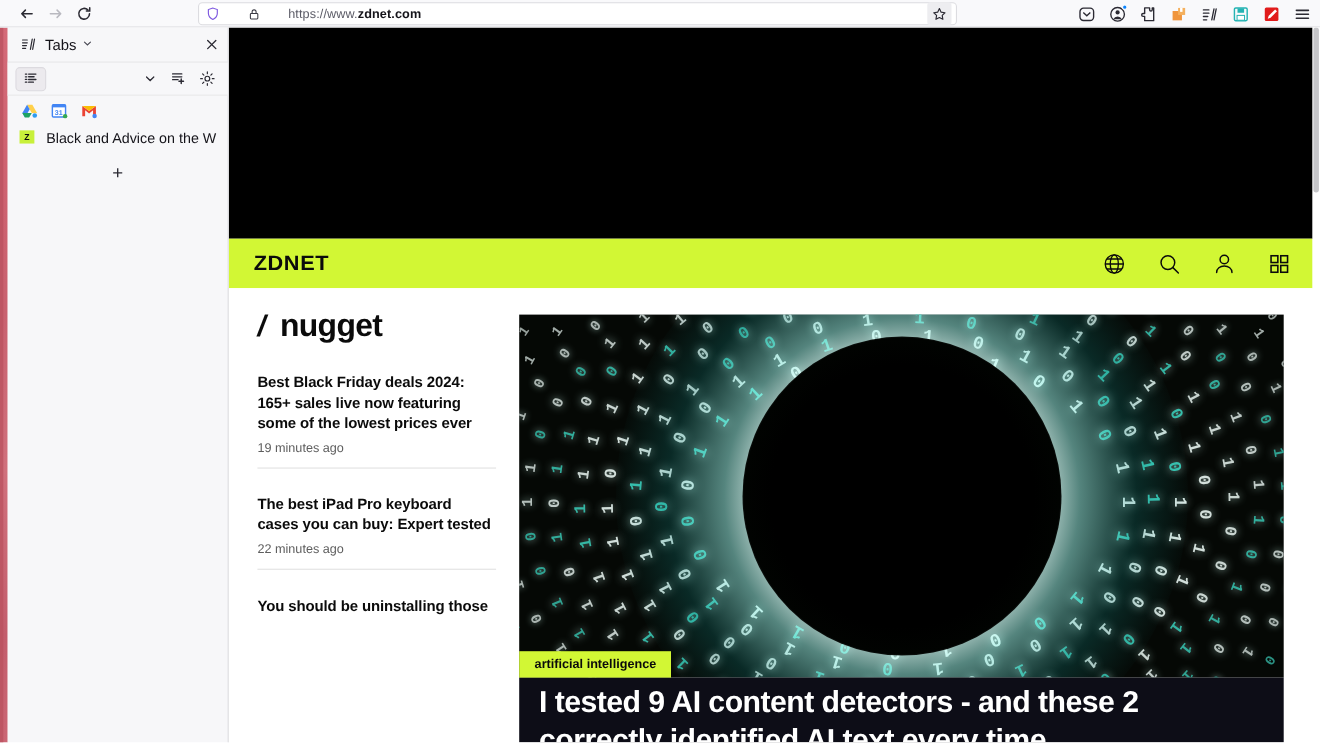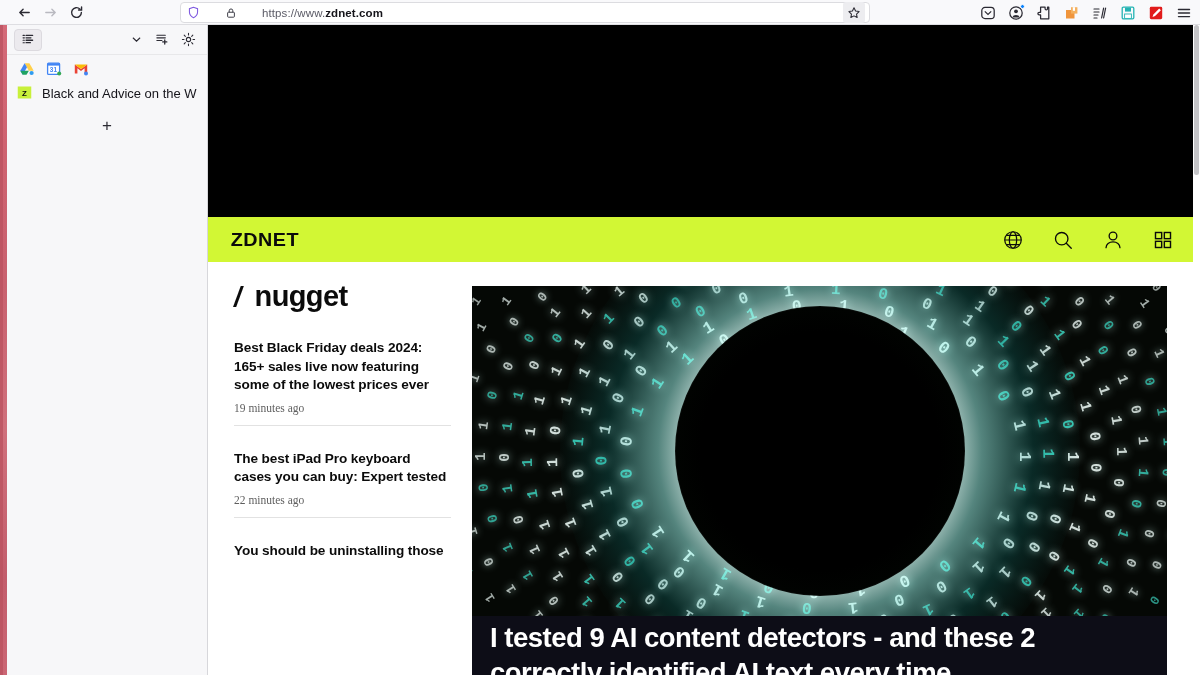--- a/index.html
+++ b/index.html
@@ -121,21 +121,21 @@
   .today-head { display: flex; align-items: baseline; gap: 13px; margin-bottom: 26px; }
   .today-slash { font-size: 27px; font-weight: 800; font-style: italic; color: #0b0b0b; }
   .today-word { font-size: 29px; font-weight: 700; color: #0b0b0b; letter-spacing: -.6px; }
 
   .art { padding-bottom: 11px; border-bottom: 1px solid #e2e2e2; margin-bottom: 24px; }
   .art:last-child { border-bottom: none; }
   .art-title {
     font-size: 13.6px; line-height: 18.5px; font-weight: 700; color: #0b0b0b;
     letter-spacing: -.1px;
   }
-  .art-time { font-size: 11.5px; color: #5e5e5e; margin-top: 7px; font-family: Liberation Serif, serif; }
+  .art-time { font-size: 11.5px; color: #5e5e5e; margin-top: 7px; }
 
   
   .hero { position: absolute; left: 264px; top: 237px; width: 721px; height: 413px; background: #ffffff; }
   .hero-img {
     position: absolute; left: 0; top: 24px; width: 695px; height: 330px;
     background: #050805; overflow: hidden;
   }
   .hero-hole {
     position: absolute; left: 50%; top: 50%; transform: translate(-50%,-50%);
     width: 290px; height: 290px; border-radius: 50%;
@@ -279,20 +279,39 @@
       </div>
       <div class="tb-icon">
         <svg width="16" height="16" viewBox="0 0 16 16" fill="none" stroke="#2b2a33" stroke-width="1.45" stroke-linecap="round">
             <path d="M2.5 4.4h11M2.5 8h11M2.5 11.6h11"></path>
           </svg>
       </div>
     </div>
   </div>
 
   <div class="sidebar">
+    <div class="sb-header">
+      <span style="display:flex;color:#2b2a33">
+        <svg width="15" height="15" viewBox="0 0 16 16" fill="none" stroke="currentColor" stroke-width="1.15" stroke-linecap="round">
+            <path d="M1.6 3.6h4.6M1.6 6.3h4.6M1.6 9h3.8M1.6 11.7h3"></path>
+            <path d="M11 2.8 9.2 12.6M13.2 2.8 11.4 12.6"></path>
+          </svg>
+      </span>
+      <span class="sb-title">Tabs</span>
+      <span class="sb-chevron">
+        <svg width="9" height="9" viewBox="0 0 10 10" fill="none" stroke="#4a4a55" stroke-width="1.2" stroke-linecap="round">
+            <path d="M2 3.7 5 6.6l3-2.9"></path>
+          </svg>
+      </span>
+      <span class="sb-close">
+        <svg width="13" height="13" viewBox="0 0 14 14" fill="none" stroke="#2b2a33" stroke-width="1.3" stroke-linecap="round">
+            <path d="M3 3l8 8M11 3l-8 8"></path>
+          </svg>
+      </span>
+    </div>
 
     <div class="sb-toolrow">
       <div class="sb-tool-sel">
         <svg width="15" height="15" viewBox="0 0 16 16" fill="none" stroke="#2b2a33" stroke-width="1.2" stroke-linecap="round">
           <path d="M2.2 3.6h1.4M2.2 6.2h1.4M2.2 8.8h1.4M2.2 11.4h1.4"></path>
           <path d="M5.4 3.6h7M5.4 6.2h5.2M5.4 8.8h7M5.4 11.4h4.6" stroke-width="1.35"></path>
         </svg>
       </div>
       <div class="sb-spacer"></div>
       <div class="sb-tool">
@@ -411,20 +430,21 @@
       </div>
     </div>
 
     <div class="hero">
       <div class="hero-img">
         <div class="bits" id="bits"><span style="left: 546.3px; top: 165px; font-size: 17px; opacity: 1; color: rgb(242, 255, 251); transform: rotate(90deg); text-shadow: rgba(210, 255, 245, 0.9) 0px 0px 10px;">1</span><span style="left: 540.9px; top: 196px; font-size: 17px; opacity: 1; color: rgb(63, 217, 196); transform: rotate(103deg); text-shadow: rgba(210, 255, 245, 0.9) 0px 0px 10px;">1</span><span style="left: 525.2px; top: 225.3px; font-size: 17px; opacity: 1; color: rgb(242, 255, 251); transform: rotate(117deg); text-shadow: rgba(210, 255, 245, 0.9) 0px 0px 10px;">1</span><span style="left: 499.8px; top: 251.4px; font-size: 17px; opacity: 1; color: rgb(63, 217, 196); transform: rotate(130deg); text-shadow: rgba(210, 255, 245, 0.9) 0px 0px 10px;">1</span><span style="left: 466.2px; top: 272.8px; font-size: 17px; opacity: 1; color: rgb(63, 217, 196); transform: rotate(143deg); text-shadow: rgba(210, 255, 245, 0.9) 0px 0px 10px;">0</span><span style="left: 426.2px; top: 288.4px; font-size: 17px; opacity: 1; color: rgb(242, 255, 251); transform: rotate(157deg); text-shadow: rgba(210, 255, 245, 0.9) 0px 0px 10px;">0</span><span style="left: 382px; top: 297.4px; font-size: 17px; opacity: 1; color: rgb(242, 255, 251); transform: rotate(170deg); text-shadow: rgba(210, 255, 245, 0.9) 0px 0px 10px;">1</span><span style="left: 335.9px; top: 299.2px; font-size: 17px; opacity: 1; color: rgb(242, 255, 251); transform: rotate(183deg); text-shadow: rgba(210, 255, 245, 0.9) 0px 0px 10px;">0</span><span style="left: 290.5px; top: 293.8px; font-size: 17px; opacity: 1; color: rgb(63, 217, 196); transform: rotate(197deg); text-shadow: rgba(210, 255, 245, 0.9) 0px 0px 10px;">0</span><span style="left: 248.1px; top: 281.4px; font-size: 17px; opacity: 1; color: rgb(63, 217, 196); transform: rotate(210deg); text-shadow: rgba(210, 255, 245, 0.9) 0px 0px 10px;">1</span><span style="left: 211.1px; top: 262.8px; font-size: 17px; opacity: 1; color: rgb(242, 255, 251); transform: rotate(223deg); text-shadow: rgba(210, 255, 245, 0.9) 0px 0px 10px;">1</span><span style="left: 181.4px; top: 238.9px; font-size: 17px; opacity: 1; color: rgb(242, 255, 251); transform: rotate(237deg); text-shadow: rgba(210, 255, 245, 0.9) 0px 0px 10px;">1</span><span style="left: 160.7px; top: 211px; font-size: 17px; opacity: 1; color: rgb(63, 217, 196); transform: rotate(250deg); text-shadow: rgba(210, 255, 245, 0.9) 0px 0px 10px;">0</span><span style="left: 150px; top: 180.6px; font-size: 17px; opacity: 1; color: rgb(63, 217, 196); transform: rotate(263deg); text-shadow: rgba(210, 255, 245, 0.9) 0px 0px 10px;">0</span><span style="left: 150px; top: 149.4px; font-size: 17px; opacity: 1; color: rgb(242, 255, 251); transform: rotate(277deg); text-shadow: rgba(210, 255, 245, 0.9) 0px 0px 10px;">0</span><span style="left: 160.7px; top: 119px; font-size: 17px; opacity: 1; color: rgb(63, 217, 196); transform: rotate(290deg); text-shadow: rgba(210, 255, 245, 0.9) 0px 0px 10px;">1</span><span style="left: 181.4px; top: 91.1px; font-size: 17px; opacity: 1; color: rgb(63, 217, 196); transform: rotate(303deg); text-shadow: rgba(210, 255, 245, 0.9) 0px 0px 10px;">1</span><span style="left: 211.1px; top: 67.2px; font-size: 17px; opacity: 1; color: rgb(63, 217, 196); transform: rotate(317deg); text-shadow: rgba(210, 255, 245, 0.9) 0px 0px 10px;">1</span><span style="left: 248.1px; top: 48.6px; font-size: 17px; opacity: 1; color: rgb(242, 255, 251); transform: rotate(330deg); text-shadow: rgba(210, 255, 245, 0.9) 0px 0px 10px;">0</span><span style="left: 290.5px; top: 36.2px; font-size: 17px; opacity: 1; color: rgb(63, 217, 196); transform: rotate(343deg); text-shadow: rgba(210, 255, 245, 0.9) 0px 0px 10px;">0</span><span style="left: 335.9px; top: 30.8px; font-size: 17px; opacity: 1; color: rgb(242, 255, 251); transform: rotate(357deg); text-shadow: rgba(210, 255, 245, 0.9) 0px 0px 10px;">0</span><span style="left: 382px; top: 32.6px; font-size: 17px; opacity: 1; color: rgb(242, 255, 251); transform: rotate(370deg); text-shadow: rgba(210, 255, 245, 0.9) 0px 0px 10px;">1</span><span style="left: 426.2px; top: 41.6px; font-size: 17px; opacity: 1; color: rgb(242, 255, 251); transform: rotate(383deg); text-shadow: rgba(210, 255, 245, 0.9) 0px 0px 10px;">1</span><span style="left: 466.2px; top: 57.2px; font-size: 17px; opacity: 1; color: rgb(242, 255, 251); transform: rotate(397deg); text-shadow: rgba(210, 255, 245, 0.9) 0px 0px 10px;">0</span><span style="left: 499.8px; top: 78.6px; font-size: 17px; opacity: 1; color: rgb(242, 255, 251); transform: rotate(410deg); text-shadow: rgba(210, 255, 245, 0.9) 0px 0px 10px;">1</span><span style="left: 525.2px; top: 104.7px; font-size: 17px; opacity: 1; color: rgb(63, 217, 196); transform: rotate(423deg); text-shadow: rgba(210, 255, 245, 0.9) 0px 0px 10px;">0</span><span style="left: 540.9px; top: 134px; font-size: 17px; opacity: 1; color: rgb(242, 255, 251); transform: rotate(437deg); text-shadow: rgba(210, 255, 245, 0.9) 0px 0px 10px;">1</span><span style="left: 566.4px; top: 193.5px; font-size: 16.5px; opacity: 0.96; color: rgb(242, 255, 251); transform: rotate(101deg); text-shadow: rgba(210, 255, 245, 0.9) 0px 0px 10px;">1</span><span style="left: 552.9px; top: 223.6px; font-size: 16.5px; opacity: 0.96; color: rgb(242, 255, 251); transform: rotate(113deg); text-shadow: rgba(210, 255, 245, 0.9) 0px 0px 10px;">0</span><span style="left: 530.4px; top: 251.2px; font-size: 16.5px; opacity: 0.96; color: rgb(242, 255, 251); transform: rotate(125deg); text-shadow: rgba(210, 255, 245, 0.9) 0px 0px 10px;">0</span><span style="left: 499.9px; top: 275px; font-size: 16.5px; opacity: 0.96; color: rgb(242, 255, 251); transform: rotate(137deg); text-shadow: rgba(210, 255, 245, 0.9) 0px 0px 10px;">1</span><span style="left: 462.7px; top: 294px; font-size: 16.5px; opacity: 0.96; color: rgb(242, 255, 251); transform: rotate(149deg); text-shadow: rgba(210, 255, 245, 0.9) 0px 0px 10px;">0</span><span style="left: 420.5px; top: 307.4px; font-size: 16.5px; opacity: 0.96; color: rgb(242, 255, 251); transform: rotate(161deg); text-shadow: rgba(210, 255, 245, 0.9) 0px 0px 10px;">0</span><span style="left: 375.1px; top: 314.6px; font-size: 16.5px; opacity: 0.96; color: rgb(242, 255, 251); transform: rotate(173deg); text-shadow: rgba(210, 255, 245, 0.9) 0px 0px 10px;">1</span><span style="left: 328.5px; top: 315.2px; font-size: 16.5px; opacity: 0.96; color: rgb(63, 217, 196); transform: rotate(185deg); text-shadow: rgba(210, 255, 245, 0.9) 0px 0px 10px;">0</span><span style="left: 282.7px; top: 309.2px; font-size: 16.5px; opacity: 0.96; color: rgb(242, 255, 251); transform: rotate(197deg); text-shadow: rgba(210, 255, 245, 0.9) 0px 0px 10px;">1</span><span style="left: 239.8px; top: 297px; font-size: 16.5px; opacity: 0.96; color: rgb(242, 255, 251); transform: rotate(209deg); text-shadow: rgba(210, 255, 245, 0.9) 0px 0px 10px;">1</span><span style="left: 201.6px; top: 278.9px; font-size: 16.5px; opacity: 0.96; color: rgb(242, 255, 251); transform: rotate(221deg); text-shadow: rgba(210, 255, 245, 0.9) 0px 0px 10px;">0</span><span style="left: 169.7px; top: 255.9px; font-size: 16.5px; opacity: 0.96; color: rgb(63, 217, 196); transform: rotate(233deg); text-shadow: rgba(210, 255, 245, 0.9) 0px 0px 10px;">1</span><span style="left: 145.6px; top: 229px; font-size: 16.5px; opacity: 0.96; color: rgb(242, 255, 251); transform: rotate(245deg); text-shadow: rgba(210, 255, 245, 0.9) 0px 0px 10px;">0</span><span style="left: 130.4px; top: 199.2px; font-size: 16.5px; opacity: 0.96; color: rgb(242, 255, 251); transform: rotate(257deg); text-shadow: rgba(210, 255, 245, 0.9) 0px 0px 10px;">1</span><span style="left: 124.6px; top: 167.9px; font-size: 16.5px; opacity: 0.96; color: rgb(63, 217, 196); transform: rotate(269deg); text-shadow: rgba(210, 255, 245, 0.9) 0px 0px 10px;">0</span><span style="left: 128.6px; top: 136.5px; font-size: 16.5px; opacity: 0.96; color: rgb(242, 255, 251); transform: rotate(281deg); text-shadow: rgba(210, 255, 245, 0.9) 0px 0px 10px;">1</span><span style="left: 142.1px; top: 106.4px; font-size: 16.5px; opacity: 0.96; color: rgb(242, 255, 251); transform: rotate(293deg); text-shadow: rgba(210, 255, 245, 0.9) 0px 0px 10px;">0</span><span style="left: 164.6px; top: 78.8px; font-size: 16.5px; opacity: 0.96; color: rgb(242, 255, 251); transform: rotate(305deg); text-shadow: rgba(210, 255, 245, 0.9) 0px 0px 10px;">0</span><span style="left: 195.1px; top: 55px; font-size: 16.5px; opacity: 0.96; color: rgb(242, 255, 251); transform: rotate(317deg); text-shadow: rgba(210, 255, 245, 0.9) 0px 0px 10px;">1</span><span style="left: 232.3px; top: 36px; font-size: 16.5px; opacity: 0.96; color: rgb(242, 255, 251); transform: rotate(329deg); text-shadow: rgba(210, 255, 245, 0.9) 0px 0px 10px;">1</span><span style="left: 274.5px; top: 22.6px; font-size: 16.5px; opacity: 0.96; color: rgb(63, 217, 196); transform: rotate(341deg); text-shadow: rgba(210, 255, 245, 0.9) 0px 0px 10px;">1</span><span style="left: 319.9px; top: 15.4px; font-size: 16.5px; opacity: 0.96; color: rgb(242, 255, 251); transform: rotate(353deg); text-shadow: rgba(210, 255, 245, 0.9) 0px 0px 10px;">0</span><span style="left: 366.5px; top: 14.8px; font-size: 16.5px; opacity: 0.96; color: rgb(242, 255, 251); transform: rotate(365deg); text-shadow: rgba(210, 255, 245, 0.9) 0px 0px 10px;">1</span><span style="left: 412.3px; top: 20.8px; font-size: 16.5px; opacity: 0.96; color: rgb(242, 255, 251); transform: rotate(377deg); text-shadow: rgba(210, 255, 245, 0.9) 0px 0px 10px;">0</span><span style="left: 455.2px; top: 33px; font-size: 16.5px; opacity: 0.96; color: rgb(242, 255, 251); transform: rotate(389deg); text-shadow: rgba(210, 255, 245, 0.9) 0px 0px 10px;">1</span><span style="left: 493.4px; top: 51.1px; font-size: 16.5px; opacity: 0.96; color: rgb(242, 255, 251); transform: rotate(401deg); text-shadow: rgba(210, 255, 245, 0.9) 0px 0px 10px;">0</span><span style="left: 525.3px; top: 74.1px; font-size: 16.5px; opacity: 0.96; color: rgb(63, 217, 196); transform: rotate(413deg); text-shadow: rgba(210, 255, 245, 0.9) 0px 0px 10px;">0</span><span style="left: 549.4px; top: 101px; font-size: 16.5px; opacity: 0.96; color: rgb(242, 255, 251); transform: rotate(425deg); text-shadow: rgba(210, 255, 245, 0.9) 0px 0px 10px;">0</span><span style="left: 564.6px; top: 130.8px; font-size: 16.5px; opacity: 0.96; color: rgb(63, 217, 196); transform: rotate(437deg); text-shadow: rgba(210, 255, 245, 0.9) 0px 0px 10px;">1</span><span style="left: 570.4px; top: 162.1px; font-size: 16.5px; opacity: 0.96; color: rgb(63, 217, 196); transform: rotate(449deg); text-shadow: rgba(210, 255, 245, 0.9) 0px 0px 10px;">1</span><span style="left: 577px; top: 227px; font-size: 16px; opacity: 0.92; color: rgb(242, 255, 251); transform: rotate(112deg); text-shadow: rgba(210, 255, 245, 0.9) 0px 0px 9px;">0</span><span style="left: 555.5px; top: 255.2px; font-size: 16px; opacity: 0.92; color: rgb(242, 255, 251); transform: rotate(123deg); text-shadow: rgba(210, 255, 245, 0.9) 0px 0px 9px;">0</span><span style="left: 526.5px; top: 280.2px; font-size: 16px; opacity: 0.92; color: rgb(242, 255, 251); transform: rotate(134deg); text-shadow: rgba(210, 255, 245, 0.9) 0px 0px 9px;">1</span><span style="left: 491px; top: 301px; font-size: 16px; opacity: 0.92; color: rgb(63, 217, 196); transform: rotate(144deg); text-shadow: rgba(210, 255, 245, 0.9) 0px 0px 9px;">1</span><span style="left: 450.3px; top: 316.9px; font-size: 16px; opacity: 0.92; color: rgb(63, 217, 196); transform: rotate(155deg); text-shadow: rgba(210, 255, 245, 0.9) 0px 0px 9px;">1</span><span style="left: 405.9px; top: 327.3px; font-size: 16px; opacity: 0.92; color: rgb(242, 255, 251); transform: rotate(166deg); text-shadow: rgba(210, 255, 245, 0.9) 0px 0px 9px;">0</span><span style="left: 312.5px; top: 330.4px; font-size: 16px; opacity: 0.92; color: rgb(63, 217, 196); transform: rotate(188deg); text-shadow: rgba(210, 255, 245, 0.9) 0px 0px 9px;">0</span><span style="left: 266.9px; top: 322.9px; font-size: 16px; opacity: 0.92; color: rgb(63, 217, 196); transform: rotate(199deg); text-shadow: rgba(210, 255, 245, 0.9) 0px 0px 9px;">1</span><span style="left: 224.1px; top: 309.7px; font-size: 16px; opacity: 0.92; color: rgb(242, 255, 251); transform: rotate(210deg); text-shadow: rgba(210, 255, 245, 0.9) 0px 0px 9px;">0</span><span style="left: 185.8px; top: 291.3px; font-size: 16px; opacity: 0.92; color: rgb(242, 255, 251); transform: rotate(221deg); text-shadow: rgba(210, 255, 245, 0.9) 0px 0px 9px;">0</span><span style="left: 153.4px; top: 268.4px; font-size: 16px; opacity: 0.92; color: rgb(63, 217, 196); transform: rotate(232deg); text-shadow: rgba(210, 255, 245, 0.9) 0px 0px 9px;">0</span><span style="left: 128px; top: 241.7px; font-size: 16px; opacity: 0.92; color: rgb(242, 255, 251); transform: rotate(243deg); text-shadow: rgba(210, 255, 245, 0.9) 0px 0px 9px;">1</span><span style="left: 110.5px; top: 212.2px; font-size: 16px; opacity: 0.92; color: rgb(242, 255, 251); transform: rotate(254deg); text-shadow: rgba(210, 255, 245, 0.9) 0px 0px 9px;">1</span><span style="left: 101.6px; top: 181px; font-size: 16px; opacity: 0.92; color: rgb(242, 255, 251); transform: rotate(264deg); text-shadow: rgba(210, 255, 245, 0.9) 0px 0px 9px;">0</span><span style="left: 101.5px; top: 149.3px; font-size: 16px; opacity: 0.92; color: rgb(63, 217, 196); transform: rotate(275deg); text-shadow: rgba(210, 255, 245, 0.9) 0px 0px 9px;">1</span><span style="left: 110.4px; top: 118.1px; font-size: 16px; opacity: 0.92; color: rgb(242, 255, 251); transform: rotate(286deg); text-shadow: rgba(210, 255, 245, 0.9) 0px 0px 9px;">1</span><span style="left: 127.8px; top: 88.6px; font-size: 16px; opacity: 0.92; color: rgb(242, 255, 251); transform: rotate(297deg); text-shadow: rgba(210, 255, 245, 0.9) 0px 0px 9px;">1</span><span style="left: 153.2px; top: 61.8px; font-size: 16px; opacity: 0.92; color: rgb(242, 255, 251); transform: rotate(308deg); text-shadow: rgba(210, 255, 245, 0.9) 0px 0px 9px;">1</span><span style="left: 185.5px; top: 38.8px; font-size: 16px; opacity: 0.92; color: rgb(63, 217, 196); transform: rotate(319deg); text-shadow: rgba(210, 255, 245, 0.9) 0px 0px 9px;">0</span><span style="left: 223.8px; top: 20.4px; font-size: 16px; opacity: 0.92; color: rgb(63, 217, 196); transform: rotate(330deg); text-shadow: rgba(210, 255, 245, 0.9) 0px 0px 9px;">0</span><span style="left: 266.5px; top: 7.2px; font-size: 16px; opacity: 0.92; color: rgb(242, 255, 251); transform: rotate(341deg); text-shadow: rgba(210, 255, 245, 0.9) 0px 0px 9px;">0</span><span style="left: 312.1px; top: -0.3px; font-size: 16px; opacity: 0.92; color: rgb(242, 255, 251); transform: rotate(352deg); text-shadow: rgba(210, 255, 245, 0.9) 0px 0px 9px;">1</span><span style="left: 359.1px; top: -1.9px; font-size: 16px; opacity: 0.92; color: rgb(63, 217, 196); transform: rotate(363deg); text-shadow: rgba(210, 255, 245, 0.9) 0px 0px 9px;">1</span><span style="left: 405.6px; top: 2.6px; font-size: 16px; opacity: 0.92; color: rgb(63, 217, 196); transform: rotate(374deg); text-shadow: rgba(210, 255, 245, 0.9) 0px 0px 9px;">0</span><span style="left: 450px; top: 13px; font-size: 16px; opacity: 0.92; color: rgb(242, 255, 251); transform: rotate(384deg); text-shadow: rgba(210, 255, 245, 0.9) 0px 0px 9px;">0</span><span style="left: 490.7px; top: 28.9px; font-size: 16px; opacity: 0.92; color: rgb(242, 255, 251); transform: rotate(395deg); text-shadow: rgba(210, 255, 245, 0.9) 0px 0px 9px;">1</span><span style="left: 526.2px; top: 49.6px; font-size: 16px; opacity: 0.92; color: rgb(63, 217, 196); transform: rotate(406deg); text-shadow: rgba(210, 255, 245, 0.9) 0px 0px 9px;">1</span><span style="left: 555.3px; top: 74.6px; font-size: 16px; opacity: 0.92; color: rgb(242, 255, 251); transform: rotate(417deg); text-shadow: rgba(210, 255, 245, 0.9) 0px 0px 9px;">1</span><span style="left: 576.8px; top: 102.8px; font-size: 16px; opacity: 0.92; color: rgb(242, 255, 251); transform: rotate(428deg); text-shadow: rgba(210, 255, 245, 0.9) 0px 0px 9px;">1</span><span style="left: 590.1px; top: 133.3px; font-size: 16px; opacity: 0.92; color: rgb(63, 217, 196); transform: rotate(439deg); text-shadow: rgba(210, 255, 245, 0.9) 0px 0px 9px;">0</span><span style="left: 594.6px; top: 164.9px; font-size: 16px; opacity: 0.92; color: rgb(242, 255, 251); transform: rotate(450deg); text-shadow: rgba(210, 255, 245, 0.9) 0px 0px 9px;">1</span><span style="left: 590.2px; top: 196.5px; font-size: 16px; opacity: 0.92; color: rgb(242, 255, 251); transform: rotate(461deg); text-shadow: rgba(210, 255, 245, 0.9) 0px 0px 9px;">1</span><span style="left: 575.8px; top: 263.9px; font-size: 15.5px; opacity: 0.87; color: rgb(242, 255, 251); transform: rotate(123deg); text-shadow: rgba(210, 255, 245, 0.9) 0px 0px 9px;">0</span><span style="left: 547.8px; top: 288.6px; font-size: 15.5px; opacity: 0.87; color: rgb(63, 217, 196); transform: rotate(132deg); text-shadow: rgba(210, 255, 245, 0.9) 0px 0px 9px;">0</span><span style="left: 514px; top: 309.7px; font-size: 15.5px; opacity: 0.87; color: rgb(242, 255, 251); transform: rotate(142deg); text-shadow: rgba(210, 255, 245, 0.9) 0px 0px 9px;">1</span><span style="left: 475.5px; top: 326.7px; font-size: 15.5px; opacity: 0.87; color: rgb(242, 255, 251); transform: rotate(152deg); text-shadow: rgba(210, 255, 245, 0.9) 0px 0px 9px;">0</span><span style="left: 211px; top: 323.4px; font-size: 15.5px; opacity: 0.87; color: rgb(242, 255, 251); transform: rotate(210deg); text-shadow: rgba(210, 255, 245, 0.9) 0px 0px 9px;">1</span><span style="left: 173.3px; top: 305.6px; font-size: 15.5px; opacity: 0.87; color: rgb(242, 255, 251); transform: rotate(220deg); text-shadow: rgba(210, 255, 245, 0.9) 0px 0px 9px;">0</span><span style="left: 140.7px; top: 283.6px; font-size: 15.5px; opacity: 0.87; color: rgb(242, 255, 251); transform: rotate(230deg); text-shadow: rgba(210, 255, 245, 0.9) 0px 0px 9px;">0</span><span style="left: 114px; top: 258.3px; font-size: 15.5px; opacity: 0.87; color: rgb(242, 255, 251); transform: rotate(239deg); text-shadow: rgba(210, 255, 245, 0.9) 0px 0px 9px;">1</span><span style="left: 94px; top: 230.3px; font-size: 15.5px; opacity: 0.87; color: rgb(242, 255, 251); transform: rotate(249deg); text-shadow: rgba(210, 255, 245, 0.9) 0px 0px 9px;">1</span><span style="left: 81.4px; top: 200.4px; font-size: 15.5px; opacity: 0.87; color: rgb(242, 255, 251); transform: rotate(259deg); text-shadow: rgba(210, 255, 245, 0.9) 0px 0px 9px;">1</span><span style="left: 76.4px; top: 169.5px; font-size: 15.5px; opacity: 0.87; color: rgb(242, 255, 251); transform: rotate(269deg); text-shadow: rgba(210, 255, 245, 0.9) 0px 0px 9px;">1</span><span style="left: 79.1px; top: 138.4px; font-size: 15.5px; opacity: 0.87; color: rgb(242, 255, 251); transform: rotate(278deg); text-shadow: rgba(210, 255, 245, 0.9) 0px 0px 9px;">0</span><span style="left: 89.6px; top: 108.1px; font-size: 15.5px; opacity: 0.87; color: rgb(242, 255, 251); transform: rotate(288deg); text-shadow: rgba(210, 255, 245, 0.9) 0px 0px 9px;">1</span><span style="left: 107.6px; top: 79.5px; font-size: 15.5px; opacity: 0.87; color: rgb(242, 255, 251); transform: rotate(298deg); text-shadow: rgba(210, 255, 245, 0.9) 0px 0px 9px;">1</span><span style="left: 132.4px; top: 53.3px; font-size: 15.5px; opacity: 0.87; color: rgb(242, 255, 251); transform: rotate(308deg); text-shadow: rgba(210, 255, 245, 0.9) 0px 0px 9px;">0</span><span style="left: 163.4px; top: 30.3px; font-size: 15.5px; opacity: 0.87; color: rgb(242, 255, 251); transform: rotate(317deg); text-shadow: rgba(210, 255, 245, 0.9) 0px 0px 9px;">0</span><span style="left: 199.7px; top: 11.3px; font-size: 15.5px; opacity: 0.87; color: rgb(63, 217, 196); transform: rotate(327deg); text-shadow: rgba(210, 255, 245, 0.9) 0px 0px 9px;">0</span><span style="left: 240.3px; top: -3.4px; font-size: 15.5px; opacity: 0.87; color: rgb(242, 255, 251); transform: rotate(337deg); text-shadow: rgba(210, 255, 245, 0.9) 0px 0px 9px;">0</span><span style="left: 420.6px; top: -11.6px; font-size: 15.5px; opacity: 0.87; color: rgb(242, 255, 251); transform: rotate(376deg); text-shadow: rgba(210, 255, 245, 0.9) 0px 0px 9px;">0</span><span style="left: 463.7px; top: -0.7px; font-size: 15.5px; opacity: 0.87; color: rgb(63, 217, 196); transform: rotate(385deg); text-shadow: rgba(210, 255, 245, 0.9) 0px 0px 9px;">1</span><span style="left: 503.4px; top: 15px; font-size: 15.5px; opacity: 0.87; color: rgb(242, 255, 251); transform: rotate(395deg); text-shadow: rgba(210, 255, 245, 0.9) 0px 0px 9px;">1</span><span style="left: 538.7px; top: 34.9px; font-size: 15.5px; opacity: 0.87; color: rgb(63, 217, 196); transform: rotate(405deg); text-shadow: rgba(210, 255, 245, 0.9) 0px 0px 9px;">0</span><span style="left: 568.4px; top: 58.7px; font-size: 15.5px; opacity: 0.87; color: rgb(242, 255, 251); transform: rotate(415deg); text-shadow: rgba(210, 255, 245, 0.9) 0px 0px 9px;">1</span><span style="left: 591.8px; top: 85.4px; font-size: 15.5px; opacity: 0.87; color: rgb(63, 217, 196); transform: rotate(424deg); text-shadow: rgba(210, 255, 245, 0.9) 0px 0px 9px;">0</span><span style="left: 608.2px; top: 114.5px; font-size: 15.5px; opacity: 0.87; color: rgb(242, 255, 251); transform: rotate(434deg); text-shadow: rgba(210, 255, 245, 0.9) 0px 0px 9px;">1</span><span style="left: 617.1px; top: 145px; font-size: 15.5px; opacity: 0.87; color: rgb(242, 255, 251); transform: rotate(444deg); text-shadow: rgba(210, 255, 245, 0.9) 0px 0px 9px;">0</span><span style="left: 618.2px; top: 176.1px; font-size: 15.5px; opacity: 0.87; color: rgb(242, 255, 251); transform: rotate(453deg); text-shadow: rgba(210, 255, 245, 0.9) 0px 0px 9px;">0</span><span style="left: 611.6px; top: 206.9px; font-size: 15.5px; opacity: 0.87; color: rgb(242, 255, 251); transform: rotate(463deg); text-shadow: rgba(210, 255, 245, 0.9) 0px 0px 9px;">1</span><span style="left: 597.3px; top: 236.4px; font-size: 15.5px; opacity: 0.87; color: rgb(242, 255, 251); transform: rotate(473deg); text-shadow: rgba(210, 255, 245, 0.9) 0px 0px 9px;">1</span><span style="left: 561.6px; top: 302.6px; font-size: 15px; opacity: 0.83; color: rgb(242, 255, 251); transform: rotate(134deg); text-shadow: rgba(210, 255, 245, 0.9) 0px 0px 8px;">1</span><span style="left: 527.1px; top: 323.5px; font-size: 15px; opacity: 0.83; color: rgb(63, 217, 196); transform: rotate(143deg); text-shadow: rgba(210, 255, 245, 0.9) 0px 0px 8px;">0</span><span style="left: 180px; top: 329.5px; font-size: 15px; opacity: 0.83; color: rgb(242, 255, 251); transform: rotate(215deg); text-shadow: rgba(210, 255, 245, 0.9) 0px 0px 8px;">1</span><span style="left: 144px; top: 309.7px; font-size: 15px; opacity: 0.83; color: rgb(63, 217, 196); transform: rotate(224deg); text-shadow: rgba(210, 255, 245, 0.9) 0px 0px 8px;">1</span><span style="left: 113px; top: 286.4px; font-size: 15px; opacity: 0.83; color: rgb(63, 217, 196); transform: rotate(233deg); text-shadow: rgba(210, 255, 245, 0.9) 0px 0px 8px;">1</span><span style="left: 87.8px; top: 260.1px; font-size: 15px; opacity: 0.83; color: rgb(242, 255, 251); transform: rotate(242deg); text-shadow: rgba(210, 255, 245, 0.9) 0px 0px 8px;">1</span><span style="left: 69px; top: 231.5px; font-size: 15px; opacity: 0.83; color: rgb(242, 255, 251); transform: rotate(251deg); text-shadow: rgba(210, 255, 245, 0.9) 0px 0px 8px;">1</span><span style="left: 57px; top: 201.2px; font-size: 15px; opacity: 0.83; color: rgb(63, 217, 196); transform: rotate(260deg); text-shadow: rgba(210, 255, 245, 0.9) 0px 0px 8px;">1</span><span style="left: 52.2px; top: 170.1px; font-size: 15px; opacity: 0.83; color: rgb(63, 217, 196); transform: rotate(269deg); text-shadow: rgba(210, 255, 245, 0.9) 0px 0px 8px;">1</span><span style="left: 54.7px; top: 138.8px; font-size: 15px; opacity: 0.83; color: rgb(242, 255, 251); transform: rotate(278deg); text-shadow: rgba(210, 255, 245, 0.9) 0px 0px 8px;">1</span><span style="left: 64.4px; top: 108.1px; font-size: 15px; opacity: 0.83; color: rgb(242, 255, 251); transform: rotate(287deg); text-shadow: rgba(210, 255, 245, 0.9) 0px 0px 8px;">1</span><span style="left: 81px; top: 78.9px; font-size: 15px; opacity: 0.83; color: rgb(242, 255, 251); transform: rotate(296deg); text-shadow: rgba(210, 255, 245, 0.9) 0px 0px 8px;">1</span><span style="left: 104.2px; top: 51.8px; font-size: 15px; opacity: 0.83; color: rgb(242, 255, 251); transform: rotate(305deg); text-shadow: rgba(210, 255, 245, 0.9) 0px 0px 8px;">1</span><span style="left: 133.4px; top: 27.4px; font-size: 15px; opacity: 0.83; color: rgb(63, 217, 196); transform: rotate(314deg); text-shadow: rgba(210, 255, 245, 0.9) 0px 0px 8px;">1</span><span style="left: 167.9px; top: 6.5px; font-size: 15px; opacity: 0.83; color: rgb(242, 255, 251); transform: rotate(323deg); text-shadow: rgba(210, 255, 245, 0.9) 0px 0px 8px;">0</span><span style="left: 206.8px; top: -10.6px; font-size: 15px; opacity: 0.83; color: rgb(242, 255, 251); transform: rotate(332deg); text-shadow: rgba(210, 255, 245, 0.9) 0px 0px 8px;">0</span><span style="left: 515px; top: 0.5px; font-size: 15px; opacity: 0.83; color: rgb(242, 255, 251); transform: rotate(395deg); text-shadow: rgba(210, 255, 245, 0.9) 0px 0px 8px;">0</span><span style="left: 551px; top: 20.3px; font-size: 15px; opacity: 0.83; color: rgb(242, 255, 251); transform: rotate(404deg); text-shadow: rgba(210, 255, 245, 0.9) 0px 0px 8px;">0</span><span style="left: 582px; top: 43.6px; font-size: 15px; opacity: 0.83; color: rgb(63, 217, 196); transform: rotate(413deg); text-shadow: rgba(210, 255, 245, 0.9) 0px 0px 8px;">1</span><span style="left: 607.2px; top: 69.9px; font-size: 15px; opacity: 0.83; color: rgb(242, 255, 251); transform: rotate(422deg); text-shadow: rgba(210, 255, 245, 0.9) 0px 0px 8px;">1</span><span style="left: 626px; top: 98.5px; font-size: 15px; opacity: 0.83; color: rgb(242, 255, 251); transform: rotate(431deg); text-shadow: rgba(210, 255, 245, 0.9) 0px 0px 8px;">1</span><span style="left: 638px; top: 128.8px; font-size: 15px; opacity: 0.83; color: rgb(242, 255, 251); transform: rotate(440deg); text-shadow: rgba(210, 255, 245, 0.9) 0px 0px 8px;">1</span><span style="left: 642.8px; top: 159.9px; font-size: 15px; opacity: 0.83; color: rgb(242, 255, 251); transform: rotate(449deg); text-shadow: rgba(210, 255, 245, 0.9) 0px 0px 8px;">1</span><span style="left: 640.3px; top: 191.2px; font-size: 15px; opacity: 0.83; color: rgb(242, 255, 251); transform: rotate(458deg); text-shadow: rgba(210, 255, 245, 0.9) 0px 0px 8px;">0</span><span style="left: 630.6px; top: 221.9px; font-size: 15px; opacity: 0.83; color: rgb(242, 255, 251); transform: rotate(467deg); text-shadow: rgba(210, 255, 245, 0.9) 0px 0px 8px;">0</span><span style="left: 614px; top: 251.1px; font-size: 15px; opacity: 0.83; color: rgb(242, 255, 251); transform: rotate(476deg); text-shadow: rgba(210, 255, 245, 0.9) 0px 0px 8px;">0</span><span style="left: 590.8px; top: 278.2px; font-size: 15px; opacity: 0.83; color: rgb(63, 217, 196); transform: rotate(485deg); text-shadow: rgba(210, 255, 245, 0.9) 0px 0px 8px;">1</span><span style="left: 143.1px; top: 331px; font-size: 14.4px; opacity: 0.79; color: rgb(242, 255, 251); transform: rotate(220deg); text-shadow: rgba(210, 255, 245, 0.9) 0px 0px 8px;">1</span><span style="left: 109.5px; top: 309.1px; font-size: 14.4px; opacity: 0.79; color: rgb(63, 217, 196); transform: rotate(228deg); text-shadow: rgba(210, 255, 245, 0.9) 0px 0px 8px;">1</span><span style="left: 81px; top: 284.1px; font-size: 14.4px; opacity: 0.79; color: rgb(242, 255, 251); transform: rotate(237deg); text-shadow: rgba(210, 255, 245, 0.9) 0px 0px 8px;">1</span><span style="left: 58.2px; top: 256.6px; font-size: 14.4px; opacity: 0.79; color: rgb(242, 255, 251); transform: rotate(245deg); text-shadow: rgba(210, 255, 245, 0.9) 0px 0px 8px;">1</span><span style="left: 41.5px; top: 227.2px; font-size: 14.4px; opacity: 0.79; color: rgb(242, 255, 251); transform: rotate(253deg); text-shadow: rgba(210, 255, 245, 0.9) 0px 0px 8px;">0</span><span style="left: 31.4px; top: 196.4px; font-size: 14.4px; opacity: 0.79; color: rgb(63, 217, 196); transform: rotate(262deg); text-shadow: rgba(210, 255, 245, 0.9) 0px 0px 8px;">1</span><span style="left: 28px; top: 165px; font-size: 14.4px; opacity: 0.79; color: rgb(242, 255, 251); transform: rotate(270deg); text-shadow: rgba(210, 255, 245, 0.9) 0px 0px 8px;">0</span><span style="left: 31.4px; top: 133.5px; font-size: 14.4px; opacity: 0.79; color: rgb(63, 217, 196); transform: rotate(278deg); text-shadow: rgba(210, 255, 245, 0.9) 0px 0px 8px;">1</span><span style="left: 41.6px; top: 102.7px; font-size: 14.4px; opacity: 0.79; color: rgb(63, 217, 196); transform: rotate(287deg); text-shadow: rgba(210, 255, 245, 0.9) 0px 0px 8px;">1</span><span style="left: 58.2px; top: 73.3px; font-size: 14.4px; opacity: 0.79; color: rgb(242, 255, 251); transform: rotate(295deg); text-shadow: rgba(210, 255, 245, 0.9) 0px 0px 8px;">0</span><span style="left: 81.1px; top: 45.8px; font-size: 14.4px; opacity: 0.79; color: rgb(63, 217, 196); transform: rotate(304deg); text-shadow: rgba(210, 255, 245, 0.9) 0px 0px 8px;">0</span><span style="left: 109.6px; top: 20.8px; font-size: 14.4px; opacity: 0.79; color: rgb(242, 255, 251); transform: rotate(312deg); text-shadow: rgba(210, 255, 245, 0.9) 0px 0px 8px;">1</span><span style="left: 143.2px; top: -1.1px; font-size: 14.4px; opacity: 0.79; color: rgb(242, 255, 251); transform: rotate(320deg); text-shadow: rgba(210, 255, 245, 0.9) 0px 0px 8px;">1</span><span style="left: 533.5px; top: -10.6px; font-size: 14.4px; opacity: 0.79; color: rgb(242, 255, 251); transform: rotate(396deg); text-shadow: rgba(210, 255, 245, 0.9) 0px 0px 8px;">0</span><span style="left: 569.3px; top: 9.5px; font-size: 14.4px; opacity: 0.79; color: rgb(63, 217, 196); transform: rotate(404deg); text-shadow: rgba(210, 255, 245, 0.9) 0px 0px 8px;">1</span><span style="left: 600.4px; top: 33px; font-size: 14.4px; opacity: 0.79; color: rgb(242, 255, 251); transform: rotate(412deg); text-shadow: rgba(210, 255, 245, 0.9) 0px 0px 8px;">0</span><span style="left: 626.2px; top: 59.3px; font-size: 14.4px; opacity: 0.79; color: rgb(63, 217, 196); transform: rotate(421deg); text-shadow: rgba(210, 255, 245, 0.9) 0px 0px 8px;">0</span><span style="left: 645.9px; top: 87.9px; font-size: 14.4px; opacity: 0.79; color: rgb(242, 255, 251); transform: rotate(429deg); text-shadow: rgba(210, 255, 245, 0.9) 0px 0px 8px;">1</span><span style="left: 659.4px; top: 118.1px; font-size: 14.4px; opacity: 0.79; color: rgb(242, 255, 251); transform: rotate(437deg); text-shadow: rgba(210, 255, 245, 0.9) 0px 0px 8px;">0</span><span style="left: 666.2px; top: 149.3px; font-size: 14.4px; opacity: 0.79; color: rgb(242, 255, 251); transform: rotate(446deg); text-shadow: rgba(210, 255, 245, 0.9) 0px 0px 8px;">1</span><span style="left: 666.1px; top: 180.8px; font-size: 14.4px; opacity: 0.79; color: rgb(63, 217, 196); transform: rotate(454deg); text-shadow: rgba(210, 255, 245, 0.9) 0px 0px 8px;">1</span><span style="left: 659.3px; top: 212px; font-size: 14.4px; opacity: 0.79; color: rgb(63, 217, 196); transform: rotate(463deg); text-shadow: rgba(210, 255, 245, 0.9) 0px 0px 8px;">0</span><span style="left: 645.9px; top: 242.2px; font-size: 14.4px; opacity: 0.79; color: rgb(63, 217, 196); transform: rotate(471deg); text-shadow: rgba(210, 255, 245, 0.9) 0px 0px 8px;">1</span><span style="left: 626.1px; top: 270.8px; font-size: 14.4px; opacity: 0.79; color: rgb(63, 217, 196); transform: rotate(479deg); text-shadow: rgba(210, 255, 245, 0.9) 0px 0px 8px;">1</span><span style="left: 600.3px; top: 297.1px; font-size: 14.4px; opacity: 0.79; color: rgb(63, 217, 196); transform: rotate(488deg); text-shadow: rgba(210, 255, 245, 0.9) 0px 0px 8px;">1</span><span style="left: 569.2px; top: 320.5px; font-size: 14.4px; opacity: 0.79; color: rgb(242, 255, 251); transform: rotate(496deg); text-shadow: rgba(210, 255, 245, 0.9) 0px 0px 8px;">1</span><span style="left: 107.7px; top: 331.4px; font-size: 13.9px; opacity: 0.74; color: rgb(242, 255, 251); transform: rotate(224deg); text-shadow: rgba(210, 255, 245, 0.9) 0px 0px 8px;">1</span><span style="left: 77px; top: 308.3px; font-size: 13.9px; opacity: 0.74; color: rgb(242, 255, 251); transform: rotate(232deg); text-shadow: rgba(210, 255, 245, 0.9) 0px 0px 8px;">0</span><span style="left: 51.2px; top: 282.7px; font-size: 13.9px; opacity: 0.74; color: rgb(63, 217, 196); transform: rotate(240deg); text-shadow: rgba(210, 255, 245, 0.9) 0px 0px 8px;">1</span><span style="left: 30.6px; top: 254.9px; font-size: 13.9px; opacity: 0.74; color: rgb(63, 217, 196); transform: rotate(247deg); text-shadow: rgba(210, 255, 245, 0.9) 0px 0px 8px;">1</span><span style="left: 15.7px; top: 225.6px; font-size: 13.9px; opacity: 0.74; color: rgb(63, 217, 196); transform: rotate(255deg); text-shadow: rgba(210, 255, 245, 0.9) 0px 0px 8px;">0</span><span style="left: 6.8px; top: 195.1px; font-size: 13.9px; opacity: 0.74; color: rgb(63, 217, 196); transform: rotate(263deg); text-shadow: rgba(210, 255, 245, 0.9) 0px 0px 8px;">0</span><span style="left: 3.9px; top: 164.1px; font-size: 13.9px; opacity: 0.74; color: rgb(242, 255, 251); transform: rotate(270deg); text-shadow: rgba(210, 255, 245, 0.9) 0px 0px 8px;">1</span><span style="left: 7.1px; top: 133.2px; font-size: 13.9px; opacity: 0.74; color: rgb(242, 255, 251); transform: rotate(278deg); text-shadow: rgba(210, 255, 245, 0.9) 0px 0px 8px;">1</span><span style="left: 16.4px; top: 102.8px; font-size: 13.9px; opacity: 0.74; color: rgb(63, 217, 196); transform: rotate(286deg); text-shadow: rgba(210, 255, 245, 0.9) 0px 0px 8px;">0</span><span style="left: 31.6px; top: 73.5px; font-size: 13.9px; opacity: 0.74; color: rgb(242, 255, 251); transform: rotate(293deg); text-shadow: rgba(210, 255, 245, 0.9) 0px 0px 8px;">0</span><span style="left: 52.5px; top: 45.9px; font-size: 13.9px; opacity: 0.74; color: rgb(63, 217, 196); transform: rotate(301deg); text-shadow: rgba(210, 255, 245, 0.9) 0px 0px 8px;">0</span><span style="left: 78.6px; top: 20.3px; font-size: 13.9px; opacity: 0.74; color: rgb(242, 255, 251); transform: rotate(309deg); text-shadow: rgba(210, 255, 245, 0.9) 0px 0px 8px;">1</span><span style="left: 109.5px; top: -2.6px; font-size: 13.9px; opacity: 0.74; color: rgb(242, 255, 251); transform: rotate(316deg); text-shadow: rgba(210, 255, 245, 0.9) 0px 0px 8px;">1</span><span style="left: 570.3px; top: -11.9px; font-size: 13.9px; opacity: 0.74; color: rgb(242, 255, 251); transform: rotate(400deg); text-shadow: rgba(210, 255, 245, 0.9) 0px 0px 8px;">1</span><span style="left: 603.2px; top: 9.8px; font-size: 13.9px; opacity: 0.74; color: rgb(242, 255, 251); transform: rotate(408deg); text-shadow: rgba(210, 255, 245, 0.9) 0px 0px 8px;">0</span><span style="left: 631.5px; top: 34.2px; font-size: 13.9px; opacity: 0.74; color: rgb(63, 217, 196); transform: rotate(416deg); text-shadow: rgba(210, 255, 245, 0.9) 0px 0px 8px;">0</span><span style="left: 654.8px; top: 61px; font-size: 13.9px; opacity: 0.74; color: rgb(242, 255, 251); transform: rotate(423deg); text-shadow: rgba(210, 255, 245, 0.9) 0px 0px 8px;">0</span><span style="left: 672.5px; top: 89.6px; font-size: 13.9px; opacity: 0.74; color: rgb(63, 217, 196); transform: rotate(431deg); text-shadow: rgba(210, 255, 245, 0.9) 0px 0px 8px;">0</span><span style="left: 684.5px; top: 119.6px; font-size: 13.9px; opacity: 0.74; color: rgb(63, 217, 196); transform: rotate(439deg); text-shadow: rgba(210, 255, 245, 0.9) 0px 0px 8px;">1</span><span style="left: 690.5px; top: 150.3px; font-size: 13.9px; opacity: 0.74; color: rgb(63, 217, 196); transform: rotate(446deg); text-shadow: rgba(210, 255, 245, 0.9) 0px 0px 8px;">1</span><span style="left: 690.3px; top: 181.4px; font-size: 13.9px; opacity: 0.74; color: rgb(63, 217, 196); transform: rotate(454deg); text-shadow: rgba(210, 255, 245, 0.9) 0px 0px 8px;">0</span><span style="left: 684px; top: 212.1px; font-size: 13.9px; opacity: 0.74; color: rgb(242, 255, 251); transform: rotate(462deg); text-shadow: rgba(210, 255, 245, 0.9) 0px 0px 8px;">0</span><span style="left: 671.7px; top: 242px; font-size: 13.9px; opacity: 0.74; color: rgb(242, 255, 251); transform: rotate(469deg); text-shadow: rgba(210, 255, 245, 0.9) 0px 0px 8px;">0</span><span style="left: 653.6px; top: 270.5px; font-size: 13.9px; opacity: 0.74; color: rgb(242, 255, 251); transform: rotate(477deg); text-shadow: rgba(210, 255, 245, 0.9) 0px 0px 8px;">0</span><span style="left: 630.1px; top: 297.2px; font-size: 13.9px; opacity: 0.74; color: rgb(242, 255, 251); transform: rotate(485deg); text-shadow: rgba(210, 255, 245, 0.9) 0px 0px 8px;">0</span><span style="left: 601.5px; top: 321.5px; font-size: 13.9px; opacity: 0.74; color: rgb(63, 217, 196); transform: rotate(492deg); text-shadow: rgba(210, 255, 245, 0.9) 0px 0px 8px;">1</span><span style="left: 61.7px; top: 321.5px; font-size: 13.4px; opacity: 0.7; color: rgb(242, 255, 251); transform: rotate(231deg); text-shadow: rgba(210, 255, 245, 0.9) 0px 0px 7px;">1</span><span style="left: 34.9px; top: 296px; font-size: 13.4px; opacity: 0.7; color: rgb(242, 255, 251); transform: rotate(238deg); text-shadow: rgba(210, 255, 245, 0.9) 0px 0px 7px;">1</span><span style="left: 13.1px; top: 268.5px; font-size: 13.4px; opacity: 0.7; color: rgb(242, 255, 251); transform: rotate(245deg); text-shadow: rgba(210, 255, 245, 0.9) 0px 0px 7px;">0</span><span style="left: -3.5px; top: 239.3px; font-size: 13.4px; opacity: 0.7; color: rgb(242, 255, 251); transform: rotate(253deg); text-shadow: rgba(210, 255, 245, 0.9) 0px 0px 7px;">1</span><span style="left: -1.1px; top: 85.7px; font-size: 13.4px; opacity: 0.7; color: rgb(242, 255, 251); transform: rotate(289deg); text-shadow: rgba(210, 255, 245, 0.9) 0px 0px 7px;">1</span><span style="left: 16.4px; top: 56.8px; font-size: 13.4px; opacity: 0.7; color: rgb(242, 255, 251); transform: rotate(296deg); text-shadow: rgba(210, 255, 245, 0.9) 0px 0px 7px;">0</span><span style="left: 39.1px; top: 29.6px; font-size: 13.4px; opacity: 0.7; color: rgb(242, 255, 251); transform: rotate(303deg); text-shadow: rgba(210, 255, 245, 0.9) 0px 0px 7px;">0</span><span style="left: 66.6px; top: 4.5px; font-size: 13.4px; opacity: 0.7; color: rgb(242, 255, 251); transform: rotate(310deg); text-shadow: rgba(210, 255, 245, 0.9) 0px 0px 7px;">0</span><span style="left: 633.3px; top: 8.5px; font-size: 13.4px; opacity: 0.7; color: rgb(242, 255, 251); transform: rotate(411deg); text-shadow: rgba(210, 255, 245, 0.9) 0px 0px 7px;">1</span><span style="left: 660.1px; top: 34px; font-size: 13.4px; opacity: 0.7; color: rgb(242, 255, 251); transform: rotate(418deg); text-shadow: rgba(210, 255, 245, 0.9) 0px 0px 7px;">0</span><span style="left: 681.9px; top: 61.5px; font-size: 13.4px; opacity: 0.7; color: rgb(242, 255, 251); transform: rotate(425deg); text-shadow: rgba(210, 255, 245, 0.9) 0px 0px 7px;">1</span><span style="left: 696.1px; top: 244.3px; font-size: 13.4px; opacity: 0.7; color: rgb(63, 217, 196); transform: rotate(469deg); text-shadow: rgba(210, 255, 245, 0.9) 0px 0px 7px;">1</span><span style="left: 678.6px; top: 273.2px; font-size: 13.4px; opacity: 0.7; color: rgb(242, 255, 251); transform: rotate(476deg); text-shadow: rgba(210, 255, 245, 0.9) 0px 0px 7px;">0</span><span style="left: 655.9px; top: 300.4px; font-size: 13.4px; opacity: 0.7; color: rgb(242, 255, 251); transform: rotate(483deg); text-shadow: rgba(210, 255, 245, 0.9) 0px 0px 7px;">1</span><span style="left: 628.4px; top: 325.5px; font-size: 13.4px; opacity: 0.7; color: rgb(63, 217, 196); transform: rotate(490deg); text-shadow: rgba(210, 255, 245, 0.9) 0px 0px 7px;">0</span><span style="left: 41.1px; top: 330.2px; font-size: 12.9px; opacity: 0.66; color: rgb(242, 255, 251); transform: rotate(231deg);">1</span><span style="left: 14.3px; top: 304.5px; font-size: 12.9px; opacity: 0.66; color: rgb(242, 255, 251); transform: rotate(238deg);">1</span><span style="left: -7.7px; top: 276.9px; font-size: 12.9px; opacity: 0.66; color: rgb(63, 217, 196); transform: rotate(245deg);">1</span><span style="left: 5.9px; top: 35.1px; font-size: 12.9px; opacity: 0.66; color: rgb(242, 255, 251); transform: rotate(299deg);">1</span><span style="left: 31px; top: 8.7px; font-size: 12.9px; opacity: 0.66; color: rgb(242, 255, 251); transform: rotate(306deg);">1</span><span style="left: 638.9px; top: -12.2px; font-size: 12.9px; opacity: 0.66; color: rgb(63, 217, 196); transform: rotate(408deg);">0</span><span style="left: 667.9px; top: 12.4px; font-size: 12.9px; opacity: 0.66; color: rgb(242, 255, 251); transform: rotate(415deg);">1</span><span style="left: 692.3px; top: 39.1px; font-size: 12.9px; opacity: 0.66; color: rgb(242, 255, 251); transform: rotate(422deg);">0</span><span style="left: 677.1px; top: 308.3px; font-size: 12.9px; opacity: 0.66; color: rgb(63, 217, 196); transform: rotate(483deg);">0</span><span style="left: -10.6px; top: 308.2px; font-size: 12.4px; opacity: 0.62; color: rgb(242, 255, 251); transform: rotate(239deg);">0</span><span style="left: 1.3px; top: 9px; font-size: 12.4px; opacity: 0.62; color: rgb(242, 255, 251); transform: rotate(304deg);">1</span><span style="left: 679.7px; top: -4.4px; font-size: 12.4px; opacity: 0.62; color: rgb(242, 255, 251); transform: rotate(413deg);">0</span><span style="left: 693.7px; top: 321px; font-size: 12.4px; opacity: 0.62; color: rgb(63, 217, 196); transform: rotate(484deg);">0</span></div>
         <div class="hero-glow"></div>
         <div class="hero-hole"></div>
       </div>
       <div class="hero-dark-ext"></div>
+      <div class="hero-tag">artificial intelligence</div>
       <div class="hero-title">I tested 9 AI content detectors - and these 2 correctly identified AI text every time</div>
     </div>
 
     <div class="page-scroll">
       <div class="thumb"></div>
     </div>
   </div>
 </div>
 
 </body></html>

